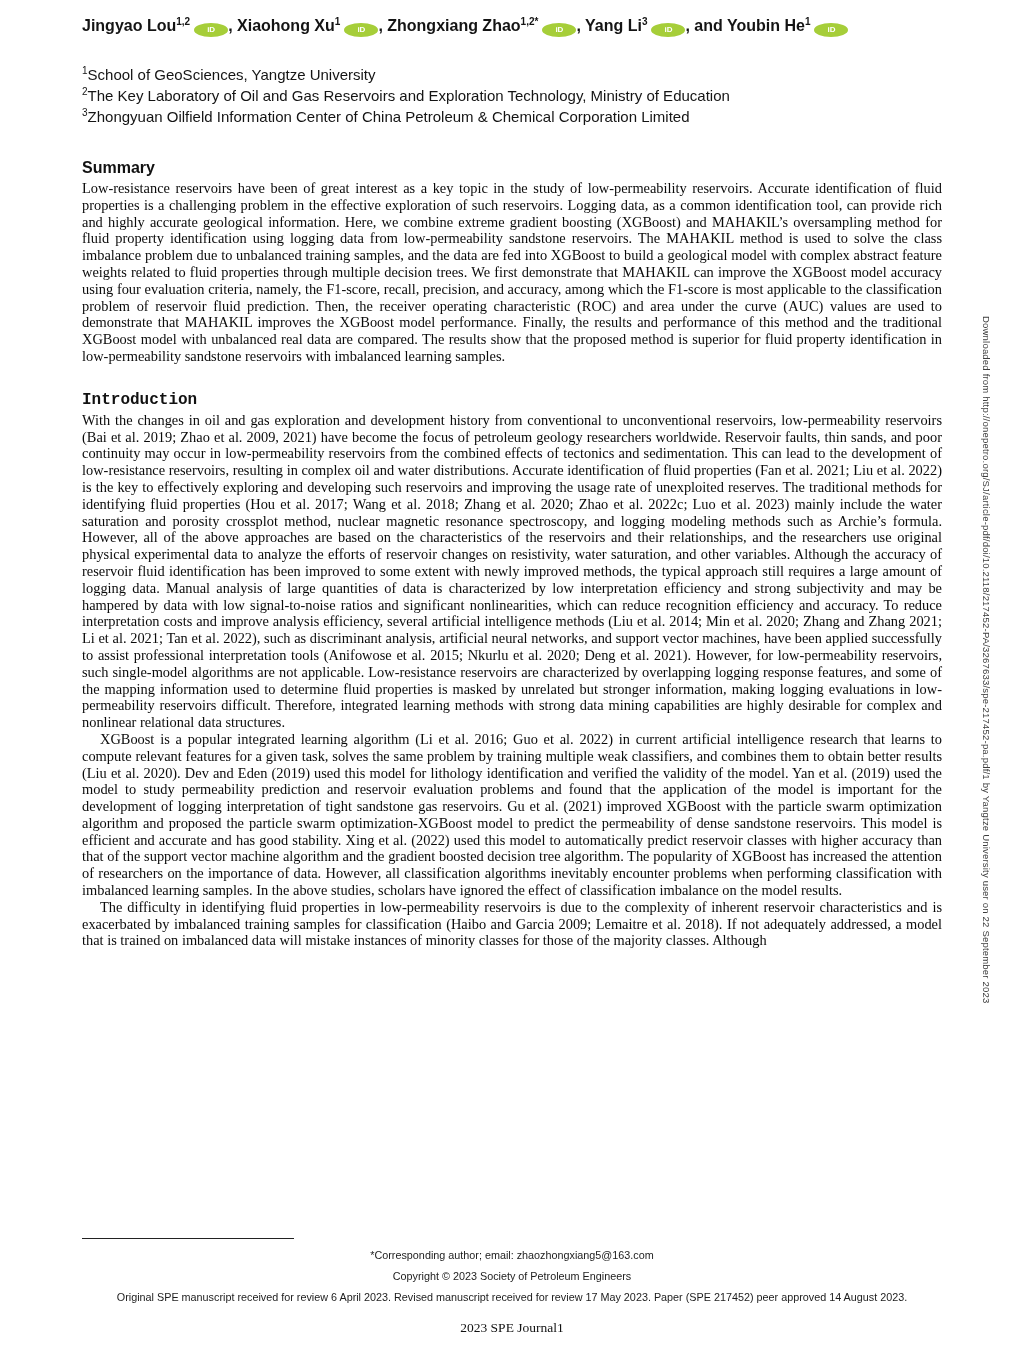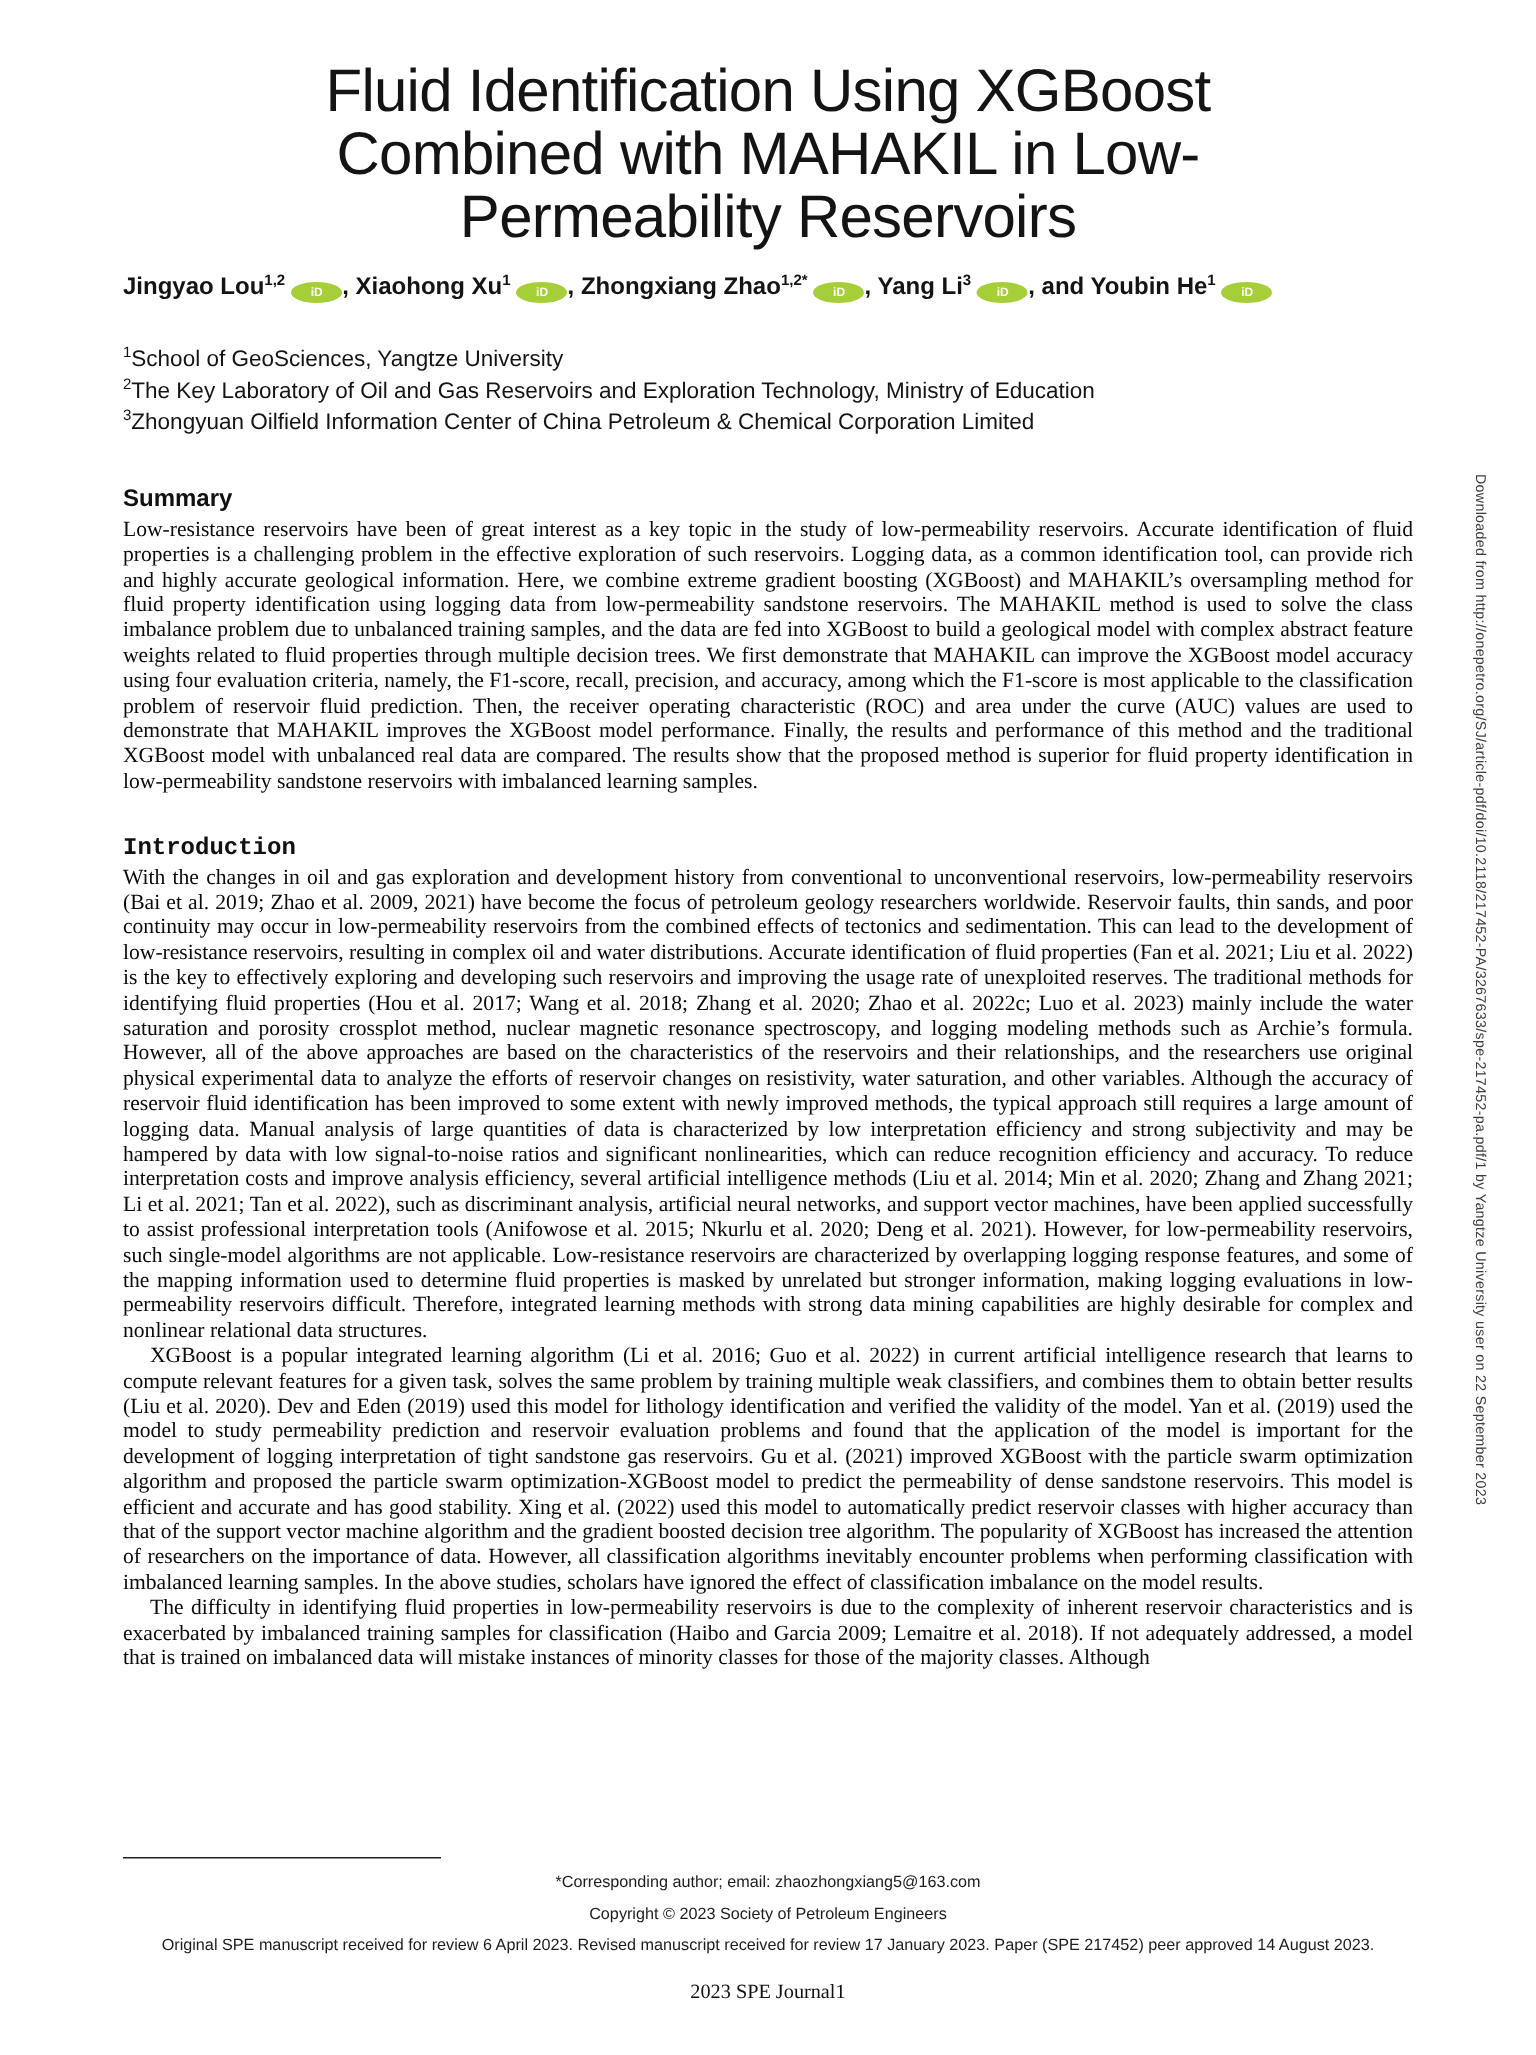--- a/index.html
+++ b/index.html
@@ -134,25 +134,20 @@
     letter-spacing: 0.2px;
     color: #3c3c3c;
     white-space: nowrap;
   }
 </style>
 </head>
 <body>
 
 <div class="page">
 
-  <h1 class="title">
-    <span class="title-line">Fluid Identification Using XGBoost</span>
-    <span class="title-line">Combined with MAHAKIL in Low-</span>
-    <span class="title-line">Permeability Reservoirs</span>
-  </h1>
 
   <div class="authors">
     <span class="author"><span>Jingyao Lou</span><sup class="author-sup">1,2</sup><span class="orcid" style="background: rgb(166, 206, 57);"><span class="orcid-id">iD</span></span><span class="author-sep">, </span></span><span class="author"><span>Xiaohong Xu</span><sup class="author-sup">1</sup><span class="orcid" style="background: rgb(166, 206, 57);"><span class="orcid-id">iD</span></span><span class="author-sep">, </span></span><span class="author"><span>Zhongxiang Zhao</span><sup class="author-sup">1,2*</sup><span class="orcid" style="background: rgb(166, 206, 57);"><span class="orcid-id">iD</span></span><span class="author-sep">, </span></span><span class="author"><span>Yang Li</span><sup class="author-sup">3</sup><span class="orcid" style="background: rgb(166, 206, 57);"><span class="orcid-id">iD</span></span><span class="author-sep">, and </span></span><span class="author"><span>Youbin He</span><sup class="author-sup">1</sup><span class="orcid" style="background: rgb(166, 206, 57);"><span class="orcid-id">iD</span></span></span>
   </div>
 
   <div class="affiliations">
     <div class="affiliation"><sup>1</sup><span>School of GeoSciences, Yangtze University</span></div>
     <div class="affiliation"><sup>2</sup><span>The Key Laboratory of Oil and Gas Reservoirs and Exploration Technology, Ministry of Education</span></div>
     <div class="affiliation"><sup>3</sup><span>Zhongyuan Oilfield Information Center of China Petroleum &amp; Chemical Corporation Limited</span></div>
   </div>
@@ -164,21 +159,21 @@
   <p class="body-par">With the changes in oil and gas exploration and development history from conventional to unconventional reservoirs, low-permeability reservoirs (Bai et al. 2019; Zhao et al. 2009, 2021) have become the focus of petroleum geology researchers worldwide. Reservoir faults, thin sands, and poor continuity may occur in low-permeability reservoirs from the combined effects of tectonics and sedimentation. This can lead to the development of low-resistance reservoirs, resulting in complex oil and water distributions. Accurate identification of fluid properties (Fan et al. 2021; Liu et al. 2022) is the key to effectively exploring and developing such reservoirs and improving the usage rate of unexploited reserves. The traditional methods for identifying fluid properties (Hou et al. 2017; Wang et al. 2018; Zhang et al. 2020; Zhao et al. 2022c; Luo et al. 2023) mainly include the water saturation and porosity crossplot method, nuclear magnetic resonance spectroscopy, and logging modeling methods such as Archie’s formula. However, all of the above approaches are based on the characteristics of the reservoirs and their relationships, and the researchers use original physical experimental data to analyze the efforts of reservoir changes on resistivity, water saturation, and other variables. Although the accuracy of reservoir fluid identification has been improved to some extent with newly improved methods, the typical approach still requires a large amount of logging data. Manual analysis of large quantities of data is characterized by low interpretation efficiency and strong subjectivity and may be hampered by data with low signal-to-noise ratios and significant nonlinearities, which can reduce recognition efficiency and accuracy. To reduce interpretation costs and improve analysis efficiency, several artificial intelligence methods (Liu et al. 2014; Min et al. 2020; Zhang and Zhang 2021; Li et al. 2021; Tan et al. 2022), such as discriminant analysis, artificial neural networks, and support vector machines, have been applied successfully to assist professional interpretation tools (Anifowose et al. 2015; Nkurlu et al. 2020; Deng et al. 2021). However, for low-permeability reservoirs, such single-model algorithms are not applicable. Low-resistance reservoirs are characterized by overlapping logging response features, and some of the mapping information used to determine fluid properties is masked by unrelated but stronger information, making logging evaluations in low-permeability reservoirs difficult. Therefore, integrated learning methods with strong data mining capabilities are highly desirable for complex and nonlinear relational data structures.</p>
   <p class="body-par para-indent">XGBoost is a popular integrated learning algorithm (Li et al. 2016; Guo et al. 2022) in current artificial intelligence research that learns to compute relevant features for a given task, solves the same problem by training multiple weak classifiers, and combines them to obtain better results (Liu et al. 2020). Dev and Eden (2019) used this model for lithology identification and verified the validity of the model. Yan et al. (2019) used the model to study permeability prediction and reservoir evaluation problems and found that the application of the model is important for the development of logging interpretation of tight sandstone gas reservoirs. Gu et al. (2021) improved XGBoost with the particle swarm optimization algorithm and proposed the particle swarm optimization-XGBoost model to predict the permeability of dense sandstone reservoirs. This model is efficient and accurate and has good stability. Xing et al. (2022) used this model to automatically predict reservoir classes with higher accuracy than that of the support vector machine algorithm and the gradient boosted decision tree algorithm. The popularity of XGBoost has increased the attention of researchers on the importance of data. However, all classification algorithms inevitably encounter problems when performing classification with imbalanced learning samples. In the above studies, scholars have ignored the effect of classification imbalance on the model results.</p>
   <p class="body-par para-indent">The difficulty in identifying fluid properties in low-permeability reservoirs is due to the complexity of inherent reservoir characteristics and is exacerbated by imbalanced training samples for classification (Haibo and Garcia 2009; Lemaitre et al. 2018). If not adequately addressed, a model that is trained on imbalanced data will mistake instances of minority classes for those of the majority classes. Although</p>
 
 </div>
 
 <div class="footnote-rule"></div>
 <div class="footnotes">
   <div class="footnote-line">*Corresponding author; email: zhaozhongxiang5@163.com</div>
   <div class="footnote-line">Copyright © 2023 Society of Petroleum Engineers</div>
-  <div class="footnote-line">Original SPE manuscript received for review 6 April 2023. Revised manuscript received for review 17 January 2023. Paper (SPE 217452) peer approved 14 August 2023.</div>
+  <div class="footnote-line">Original SPE manuscript received for review 6 April 2023. Revised manuscript received for review 17 May 2023. Paper (SPE 217452) peer approved 14 August 2023.</div>
 </div>
 
 <div class="footer">
   <span>2023 SPE Journal</span>
   <span>1</span>
 </div>
 
 <div class="sidebar-watermark">Downloaded from http://onepetro.org/SJ/article-pdf/doi/10.2118/217452-PA/3267633/spe-217452-pa.pdf/1 by Yangtze University user on 22 September 2023</div>
 
 </body></html>

